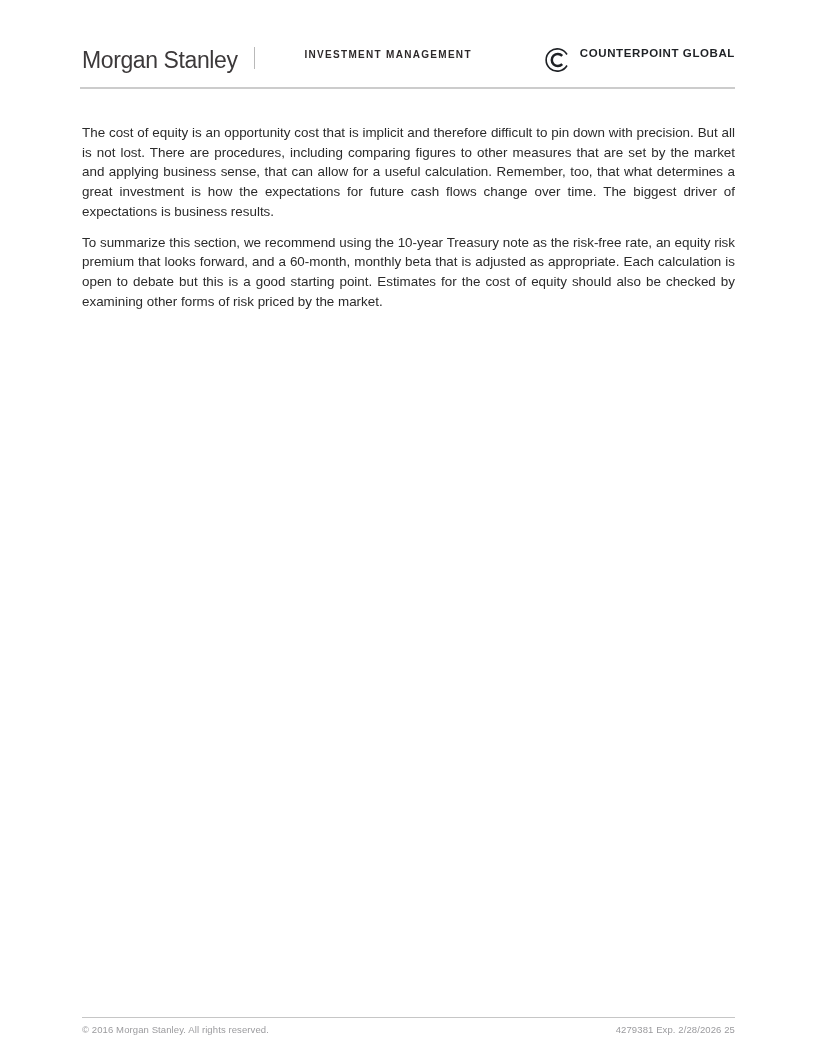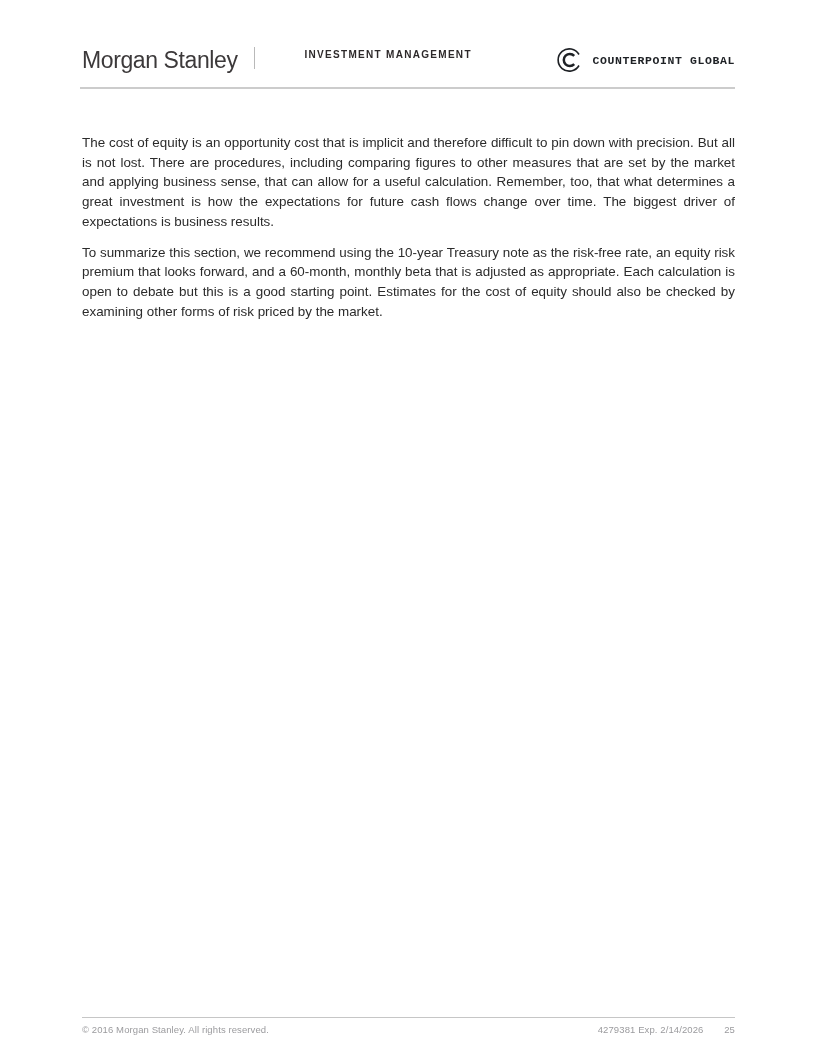--- a/index.html
+++ b/index.html
@@ -48,22 +48,20 @@
     font-size: 10px;
     font-weight: 700;
     letter-spacing: 1.3px;
     color: #2d292a;
     white-space: nowrap;
     padding-top: 2px;
     padding-left: 35px;
   }
   .header-right {
     display: flex;
-    align-items: center;
-    font-family: Liberation Mono, monospace;
   }
   .cg-icon {
     display: inline-flex;
     width: 26px;
     height: 26px;
     margin-right: 9px;
   }
   .cg-icon svg { width: 100%; height: 100%; }
   .cg-text {
     font-size: 11.5px;
@@ -80,21 +78,20 @@
     height: 2px;
     background: #cccccc;
   }
 
   
   .content {
     position: absolute;
     top: 123px;
     left: 82px;
     width: 653px;
-    margin-top: 10px;
   }
   .content p {
     font-size: 13.4px;
     line-height: 19.7px;
     color: #2b2b2b;
     text-align: justify;
     margin-bottom: 11px;
   }
 
   
@@ -114,21 +111,20 @@
     align-items: baseline;
     padding-top: 6px;
   }
   .footer-text {
     font-size: 9.5px;
     color: #9b9b9e;
     letter-spacing: 0.1px;
   }
   .footer-right .page-num {
     display: inline-block;
-    margin-left: 18px;
   }
 </style>
 </head>
 <body>
 
 <div class="page">
 
   <header class="header">
     <div class="header-left">
       <span class="brand">Morgan Stanley</span>
@@ -151,19 +147,19 @@
   <main class="content">
     <p>The cost of equity is an opportunity cost that is implicit and therefore difficult to pin down with precision. But all is not lost. There are procedures, including comparing figures to other measures that are set by the market and applying business sense, that can allow for a useful calculation. Remember, too, that what determines a great investment is how the expectations for future cash flows change over time. The biggest driver of expectations is business results.</p>
     <p>To summarize this section, we recommend using the 10-year Treasury note as the risk-free rate, an equity risk premium that looks forward, and a 60-month, monthly beta that is adjusted as appropriate. Each calculation is open to debate but this is a good starting point. Estimates for the cost of equity should also be checked by examining other forms of risk priced by the market.</p>
   </main>
 
   <footer class="footer">
     <div class="footer-rule"></div>
     <div class="footer-row">
       <span class="footer-text footer-left">© 2016 Morgan Stanley. All rights reserved.</span>
       <span class="footer-text footer-right">
-        <span>4279381 Exp. 2/14/2026</span>
+        <span>4279381 Exp. 2/28/2026</span>
         <span class="page-num">25</span>
       </span>
     </div>
   </footer>
 
 </div>
 
 </body></html>

